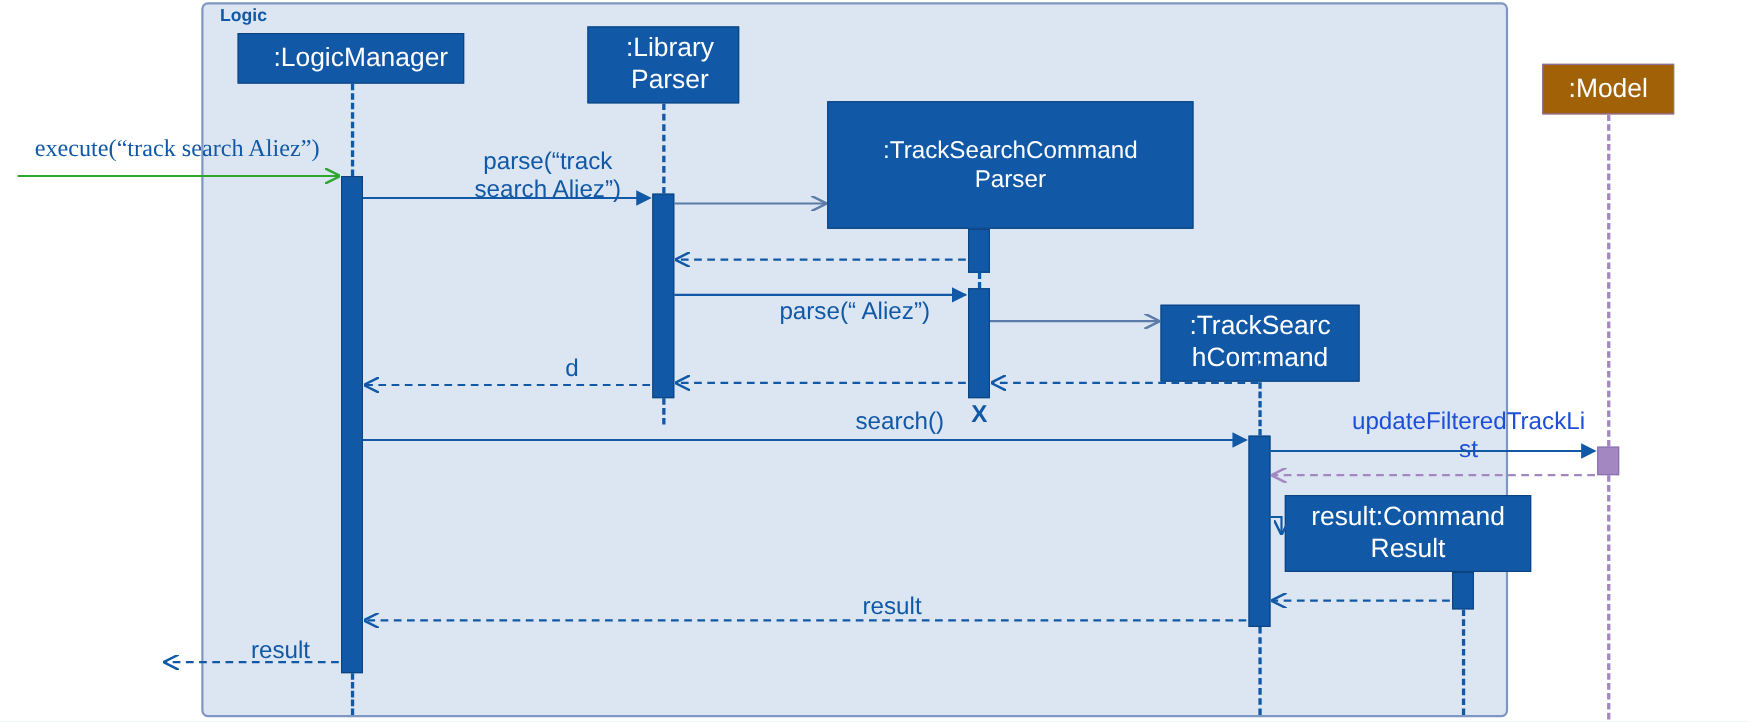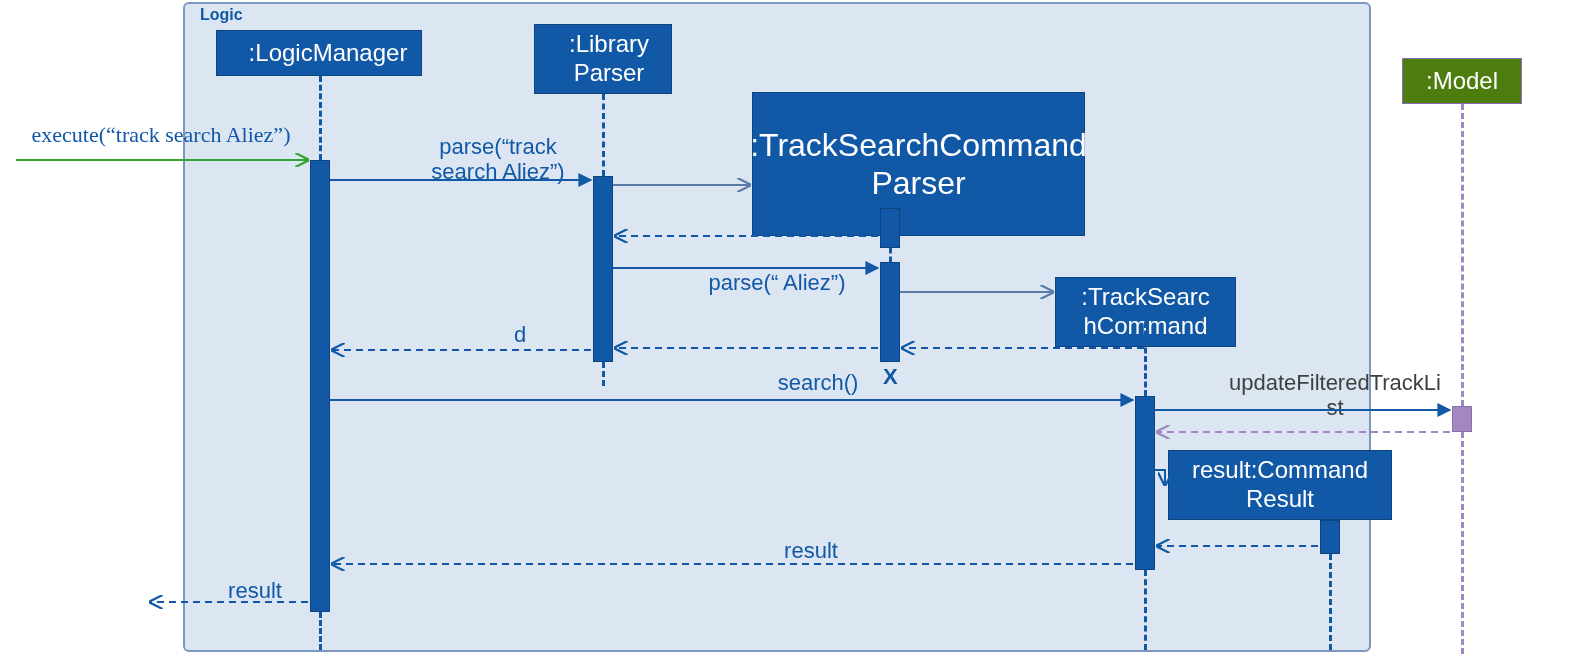--- a/index.html
+++ b/index.html
@@ -56,21 +56,21 @@
     border: 1px solid #0d4480;
   }
   .activation.purple { background: #a287c0; border-color: #8a6fb0; }
   .msg-label {
     position: absolute;
     color: #1158a6;
     font-size: 22px;
     text-align: center;
     line-height: 1.15;
   }
-  .msg-label.purple { color: #404040; }
+  .msg-label.purple { color: #1d4ed8; }
   .destroy {
     position: absolute;
     color: #1158a6;
     font-size: 22px;
     font-weight: bold;
   }
   svg.arrows {
     position: absolute;
     left: 0; top: 0;
     width: 1589px; height: 656px;
@@ -91,38 +91,38 @@
 <div class="lifeline-dash" style="left:319px; top:612px; height:38px;"></div>
 
 <div class="lifeline-head" style="left:534px; top:24px; width:138px; height:70px;padding-left:18px;">
   <span style="white-space:pre-line;">:Library
 Parser</span>
 </div>
 <div class="lifeline-dash" style="left:602px; top:94px; height:82px;"></div>
 <div class="activation" style="left:593px; top:176px; width:20px; height:186px;"></div>
 <div class="lifeline-dash" style="left:602px; top:362px; height:24px;"></div>
 
-<div class="lifeline-head" style="left:752px; top:92px; width:333px; height:144px; font-size:32px;">
+<div class="lifeline-head" style="left:752px; top:92px; width:333px; height:116px; font-size:22px;">
   <span style="white-space:pre-line;">:TrackSearchCommand
 Parser</span>
 </div>
 <div class="activation" style="left:880px; top:208px; width:20px; height:40px;"></div>
 <div class="lifeline-dash" style="left:889px; top:248px; height:14px;"></div>
 <div class="activation" style="left:880px; top:262px; width:20px; height:100px;"></div>
 <div class="destroy" style="left:883px; top:364px;">X</div>
 
 <div class="lifeline-head" style="left:1055px; top:252px; width:181px; height:70px;margin-top:25px;">
   <span style="white-space:pre-line;">:TrackSearc
 hCommand</span>
 </div>
 <div class="lifeline-dash" style="left:1144px; top:322px; height:74px;"></div>
 <div class="activation" style="left:1135px; top:396px; width:20px; height:174px;"></div>
 <div class="lifeline-dash" style="left:1144px; top:570px; height:80px;"></div>
 
-<div class="lifeline-head" style="left:1402px; top:58px; width:120px; height:46px; background:#4d7c0f; border-color:#8a6fb0;">
+<div class="lifeline-head" style="left:1402px; top:58px; width:120px; height:46px; background:#a16207; border-color:#8a6fb0;">
   <span>:Model</span>
 </div>
 <div class="lifeline-dash purple" style="left:1461px; top:104px; height:302px;"></div>
 <div class="activation purple" style="left:1452px; top:406px; width:20px; height:26px;"></div>
 <div class="lifeline-dash purple" style="left:1461px; top:432px; height:222px;"></div>
 
 <div class="lifeline-head" style="left:1168px; top:450px; width:224px; height:70px;">
   <span style="white-space:pre-line;">result:Command
 Result</span>
 </div>

